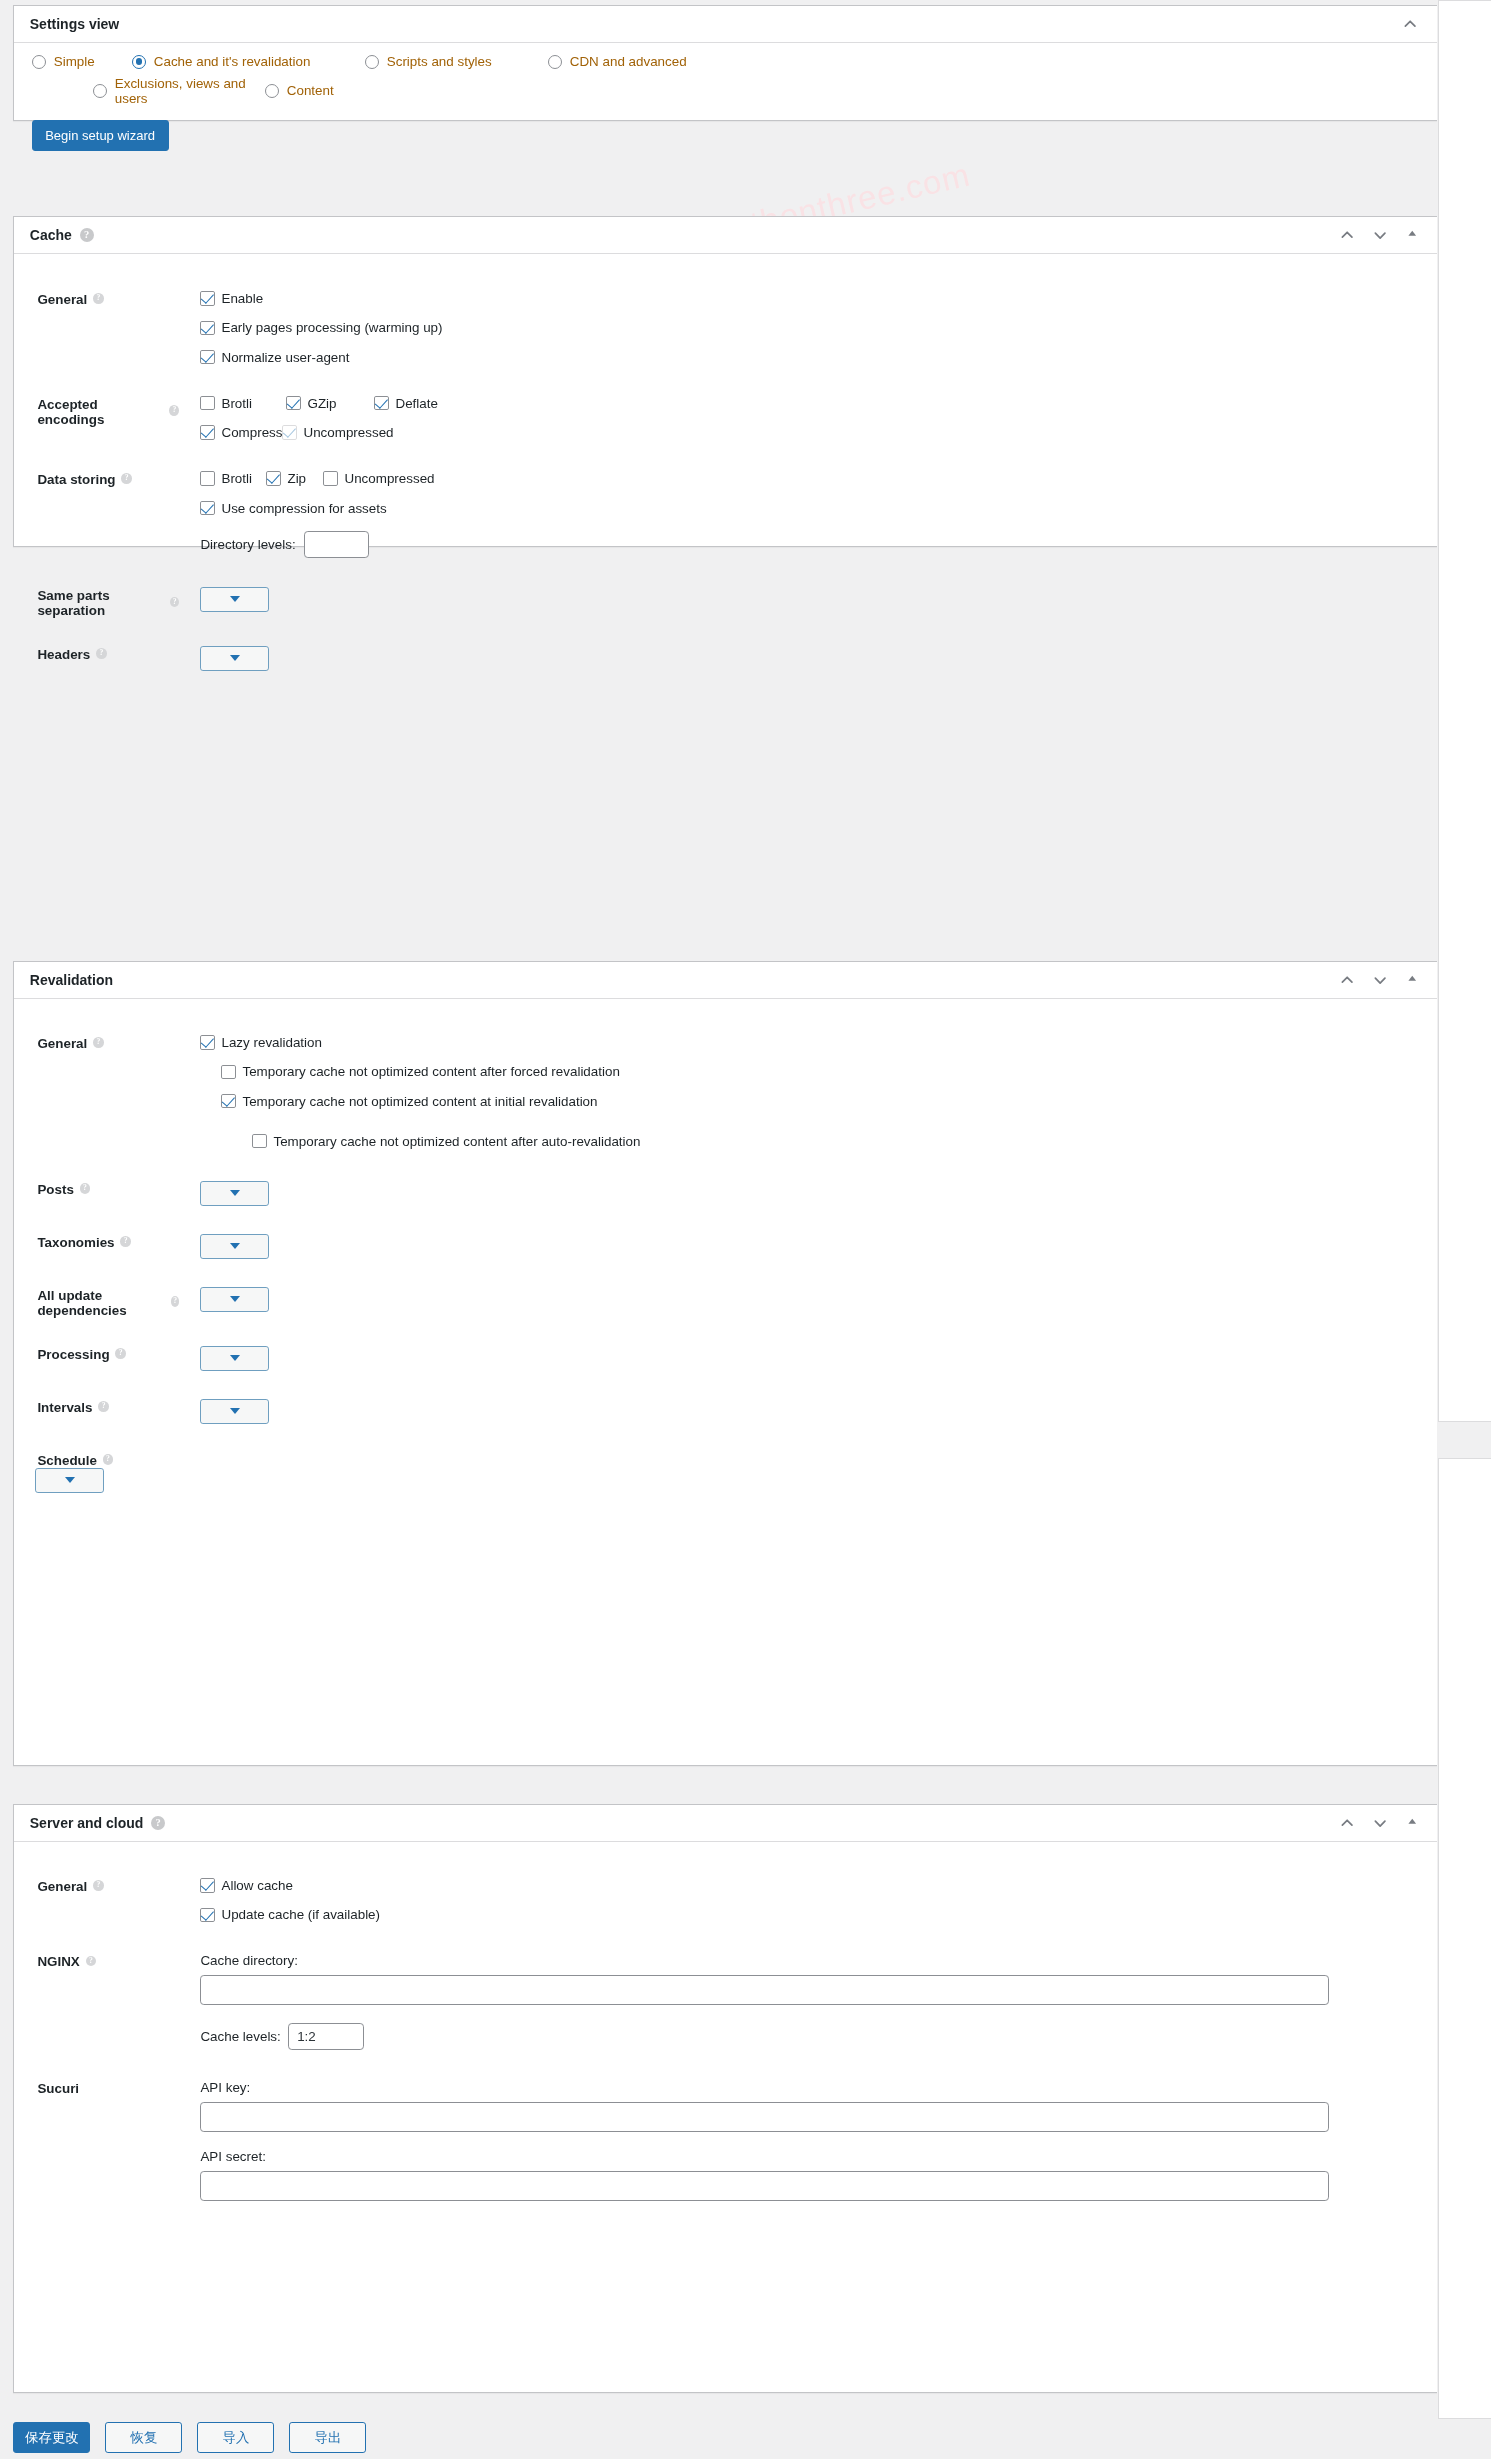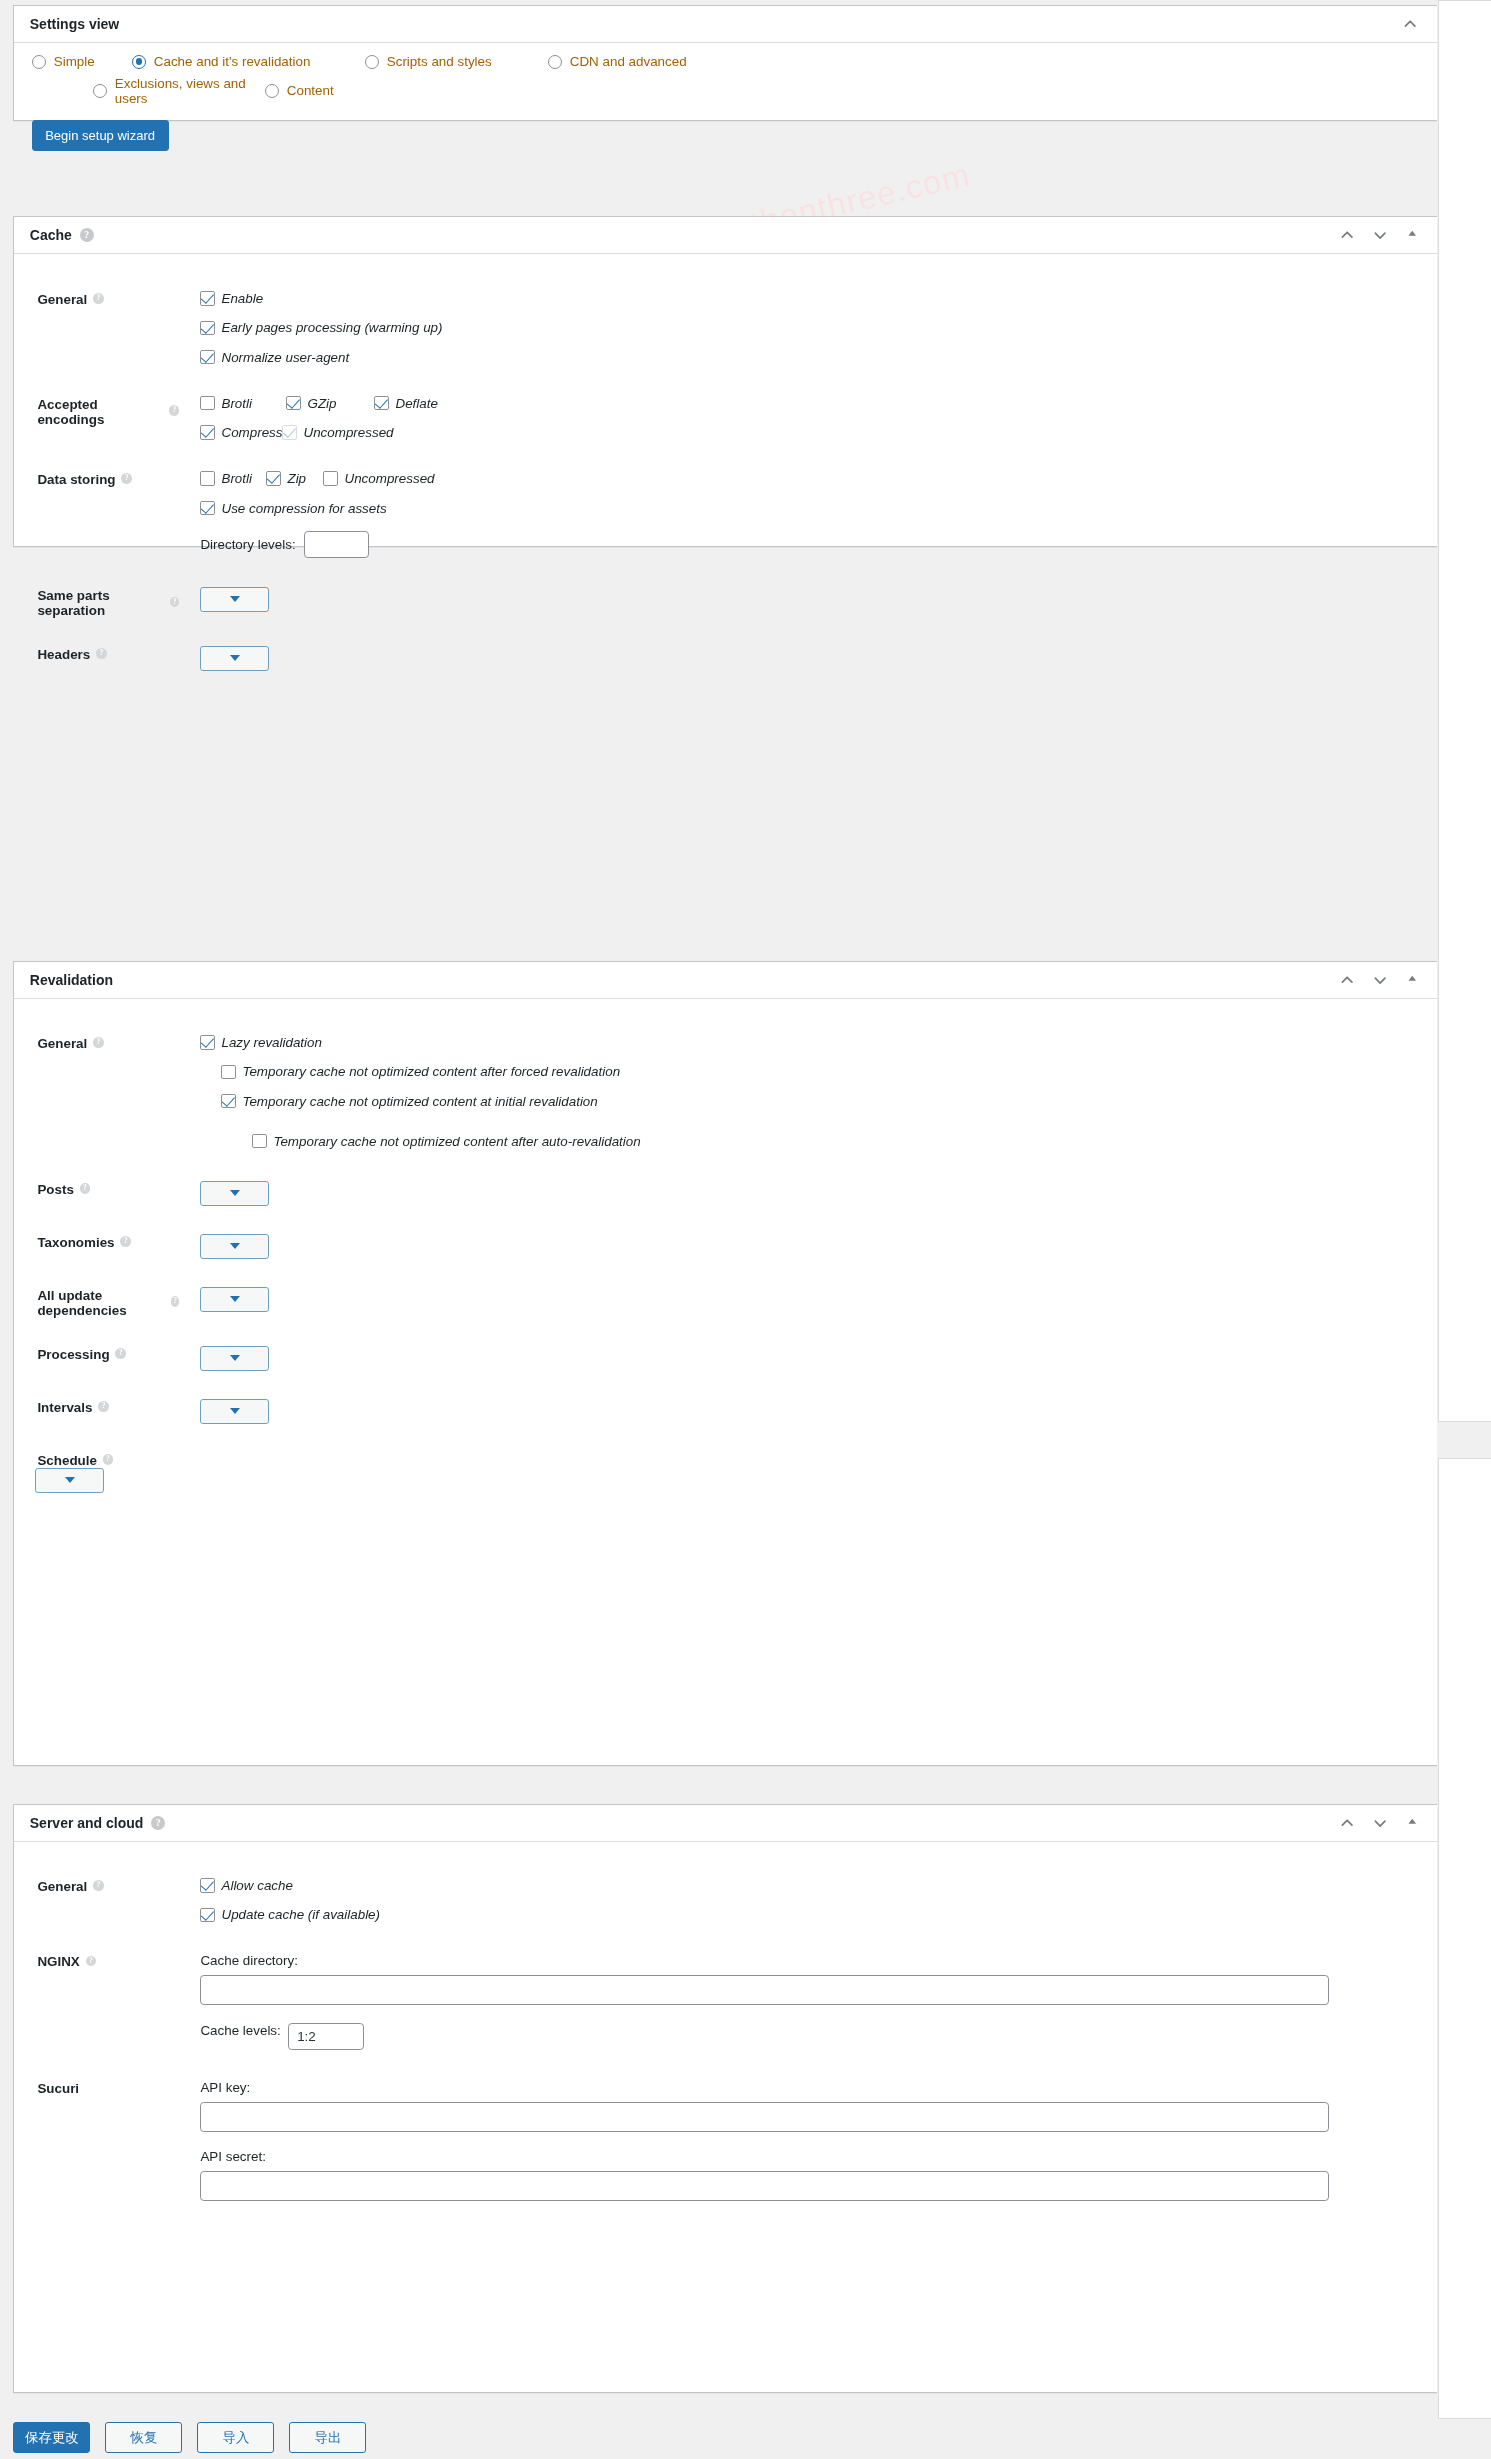--- a/index.html
+++ b/index.html
@@ -100,21 +100,21 @@
   .sec-body { padding:0; }
   .row { display:flex; align-items:flex-start; }
   .row-label {
     width:165px; flex:none;
     font-weight:bold; font-size:13.4px; color:#1d2327;
     padding-left:23px; padding-top:1px;
     display:flex; align-items:center; gap:5.8px;
   }
   .row-fields { flex:1; padding-left:21px; }
 
-  .cb-line { display:flex; align-items:center; cursor:pointer;font-style:italic; }
+  .cb-line { display:flex; align-items:center; cursor:pointer; }
   .cb {
     width:14.4px; height:14.4px; flex:none;
     border:1px solid #8c8f94; border-radius:1.9px;
     background:#fff; margin-right:6.7px; position:relative;
   }
   .cb.on::after {
     content:""; position:absolute; left:2.9px; top:-1px;
     width:5.8px; height:10.6px;
     border:solid #2271b1; border-width:0 1.9px 1.9px 0;
     transform:rotate(42deg);
@@ -534,21 +534,21 @@
     </div>
 
     <div class="row" style="padding-top:31px;">
       <div class="row-label">
         <span>NGINX</span>
         <span class="help sm">?</span>
       </div>
       <div class="row-fields">
         <div class="fieldlabel">Cache directory:</div>
         <input class="txtin" style="width: 1129px; height: 30px; margin-top: 6.7px;" value="">
-        <div style="margin-top:18px; display:flex; align-items:flex-start; gap:7.7px;">
+        <div style="margin-top:18px; display:flex; align-items:center; gap:7.7px;">
           <span class="fieldlabel">Cache levels:</span>
           <input class="txtin" style="width: 76px;" value="1:2">
         </div>
       </div>
     </div>
 
     <div class="row" style="padding-top:30px;">
       <div class="row-label">
         <span>Sucuri</span>
       </div>

